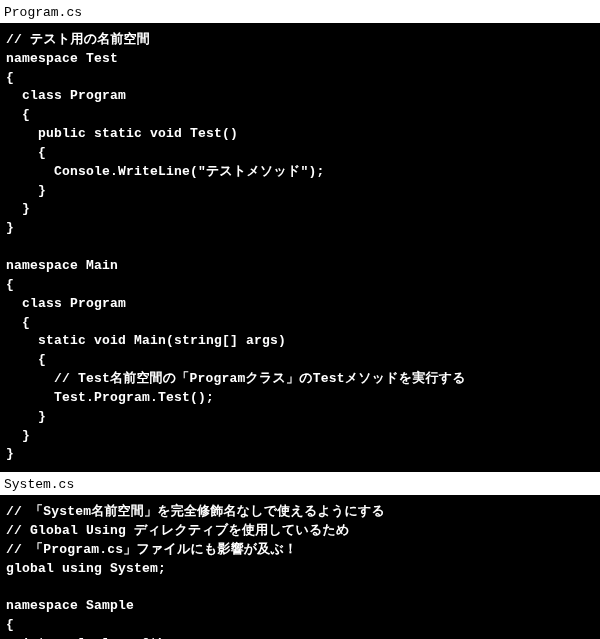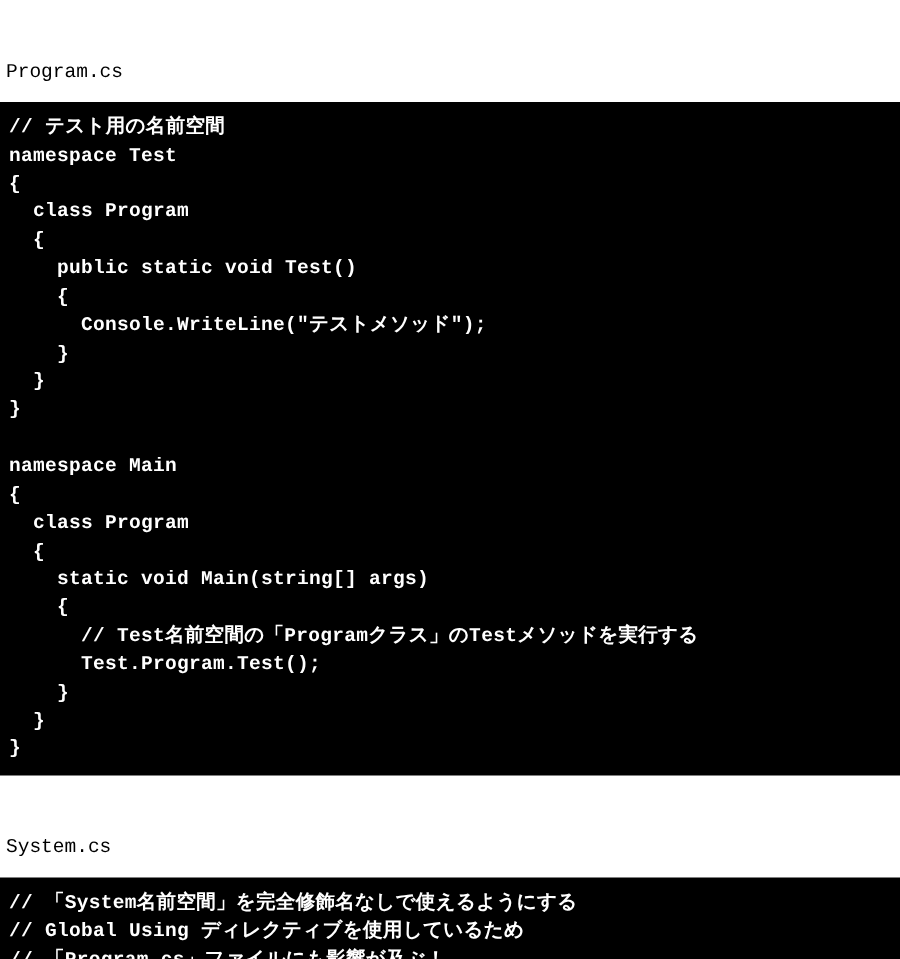--- a/index.html
+++ b/index.html
@@ -6,24 +6,23 @@
   body {
     width: 600px;
     background: #ffffff;
     font-family: "Consolas", "Courier New", monospace;
     font-size: 13px;
     line-height: 1.45;
   }
   .file-header {
     background: #ffffff;
     color: #000000;
-    padding: 4px 8px 10px 4px;
+    padding: 4px 8px 0 4px;
     font-size: 13px;
     font-weight: normal;
-    margin-top: 35px;
   }
   .code-block {
     background: #000000;
     color: #ffffff;
     padding: 8px 6px 8px 6px;
     white-space: pre;
     font-family: "Consolas", "Courier New", monospace;
     font-size: 13px;
     font-weight: bold;
     letter-spacing: 0.2px;

